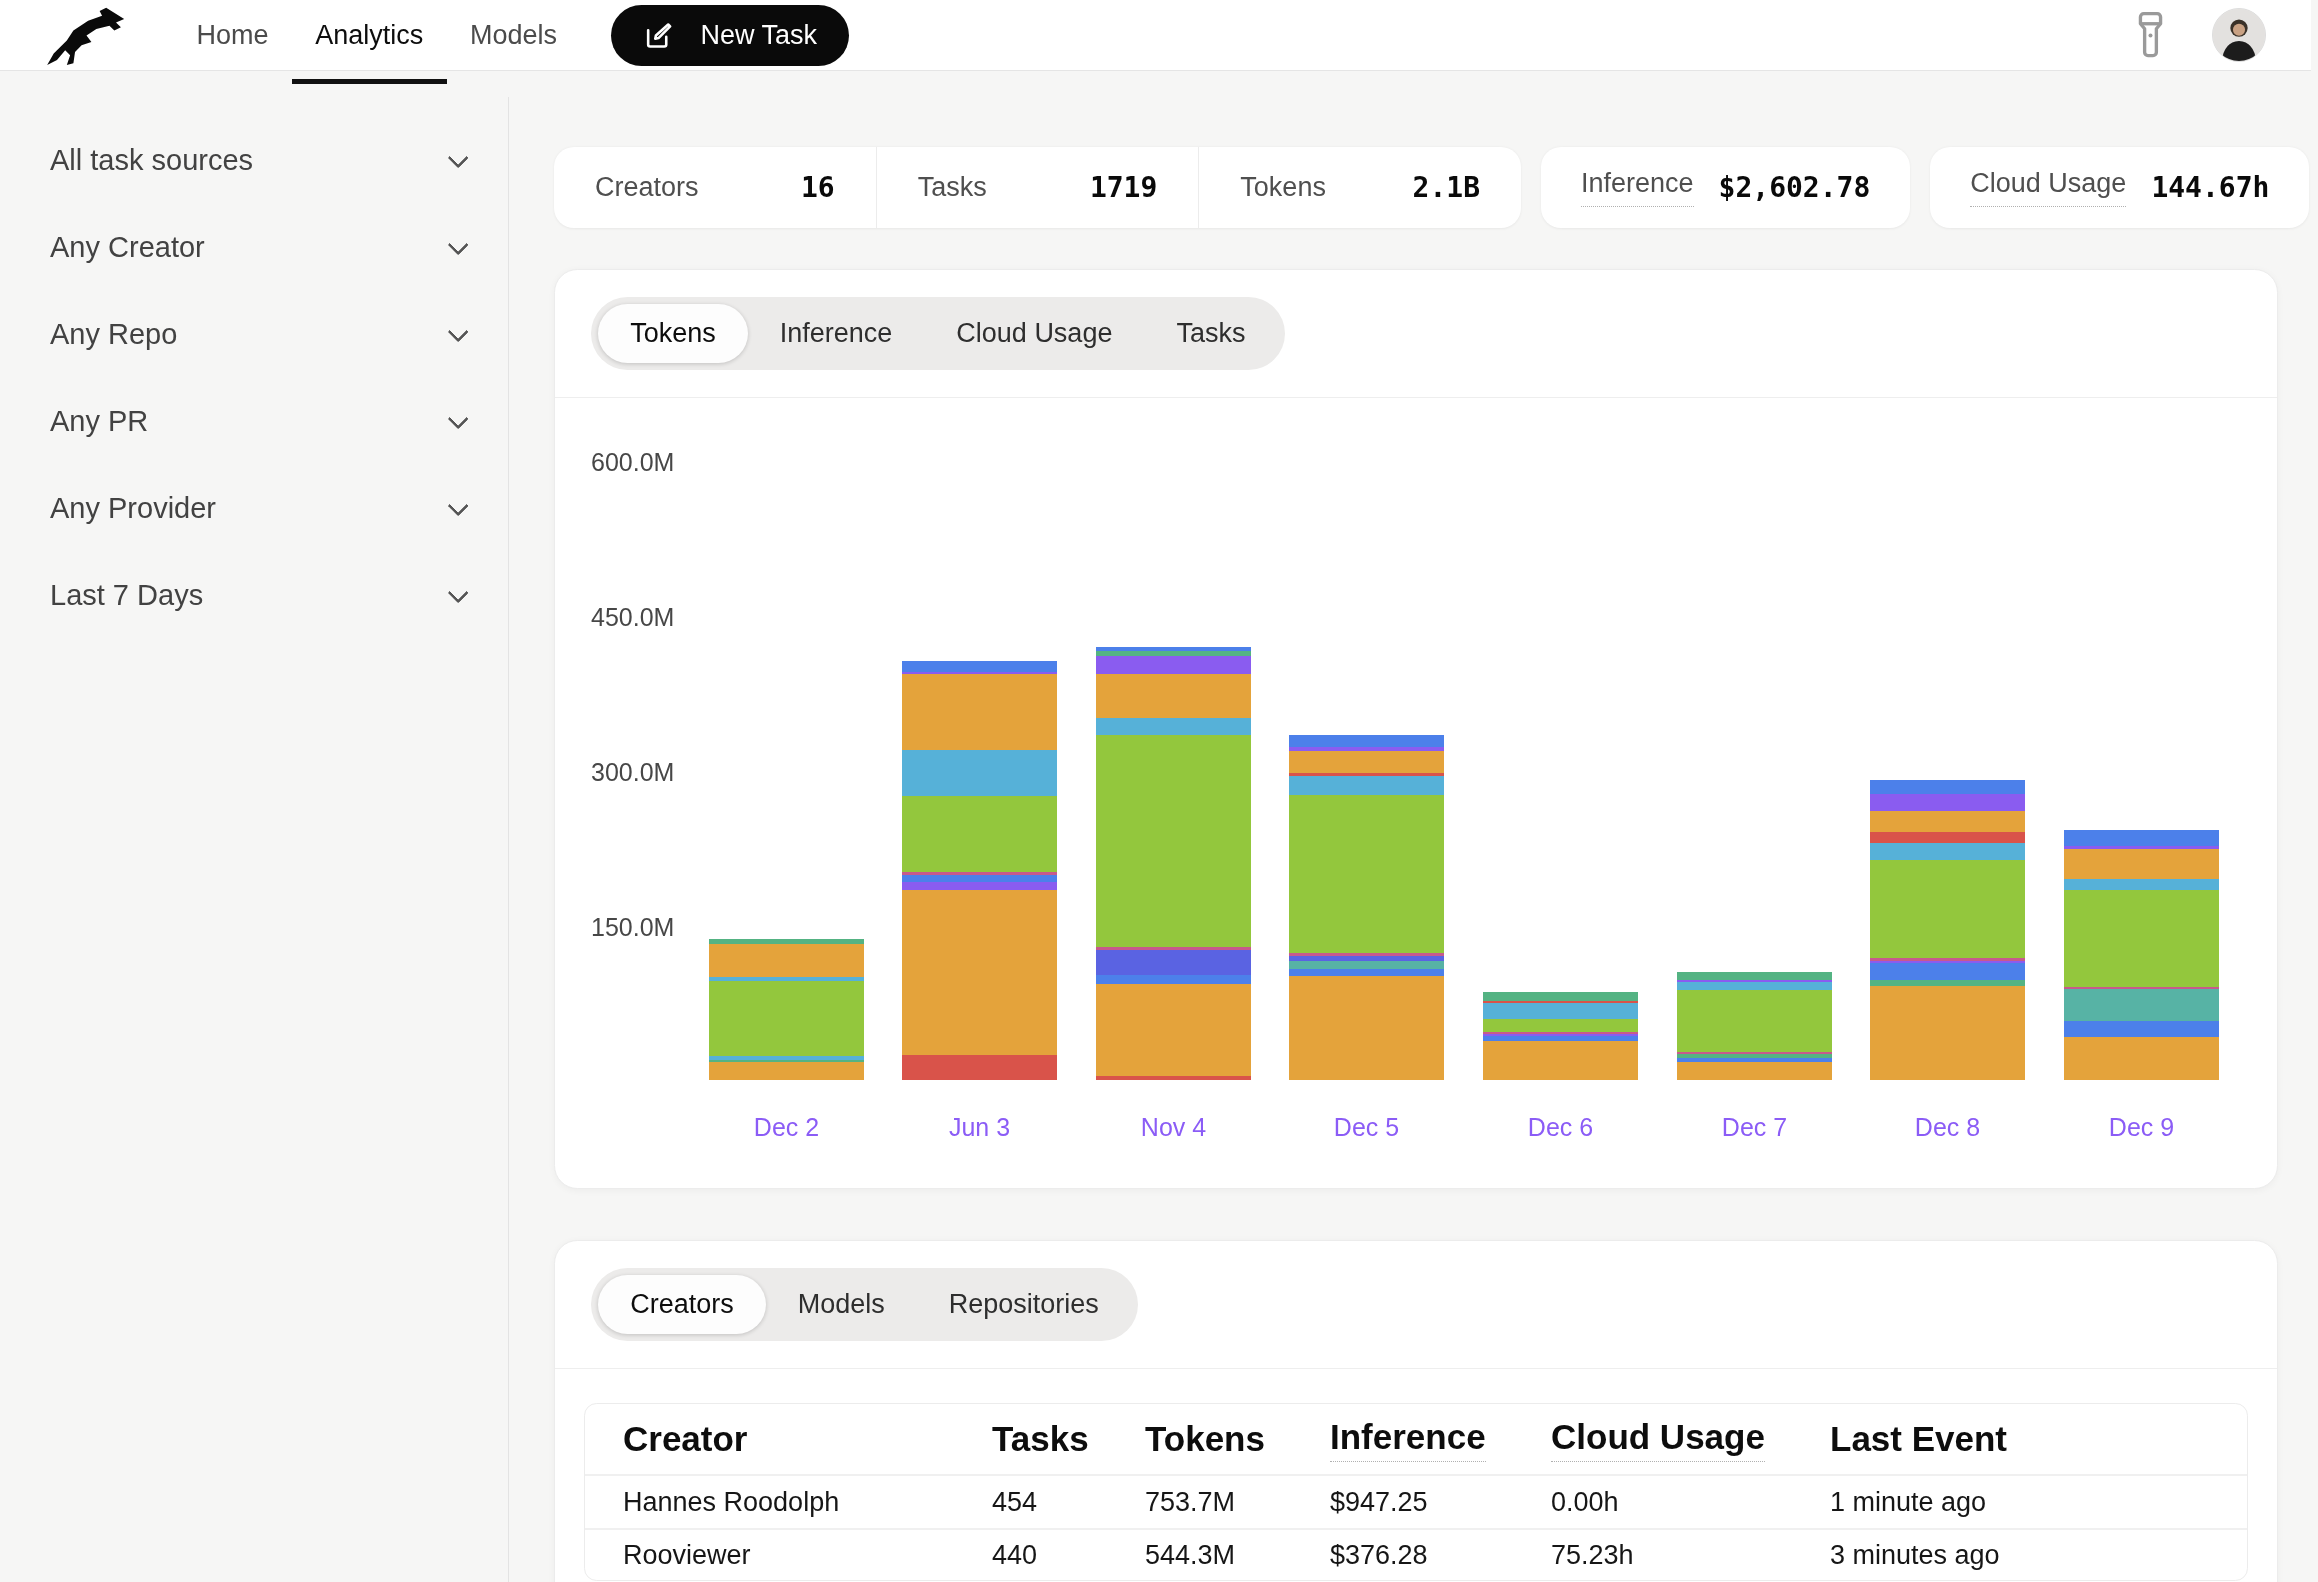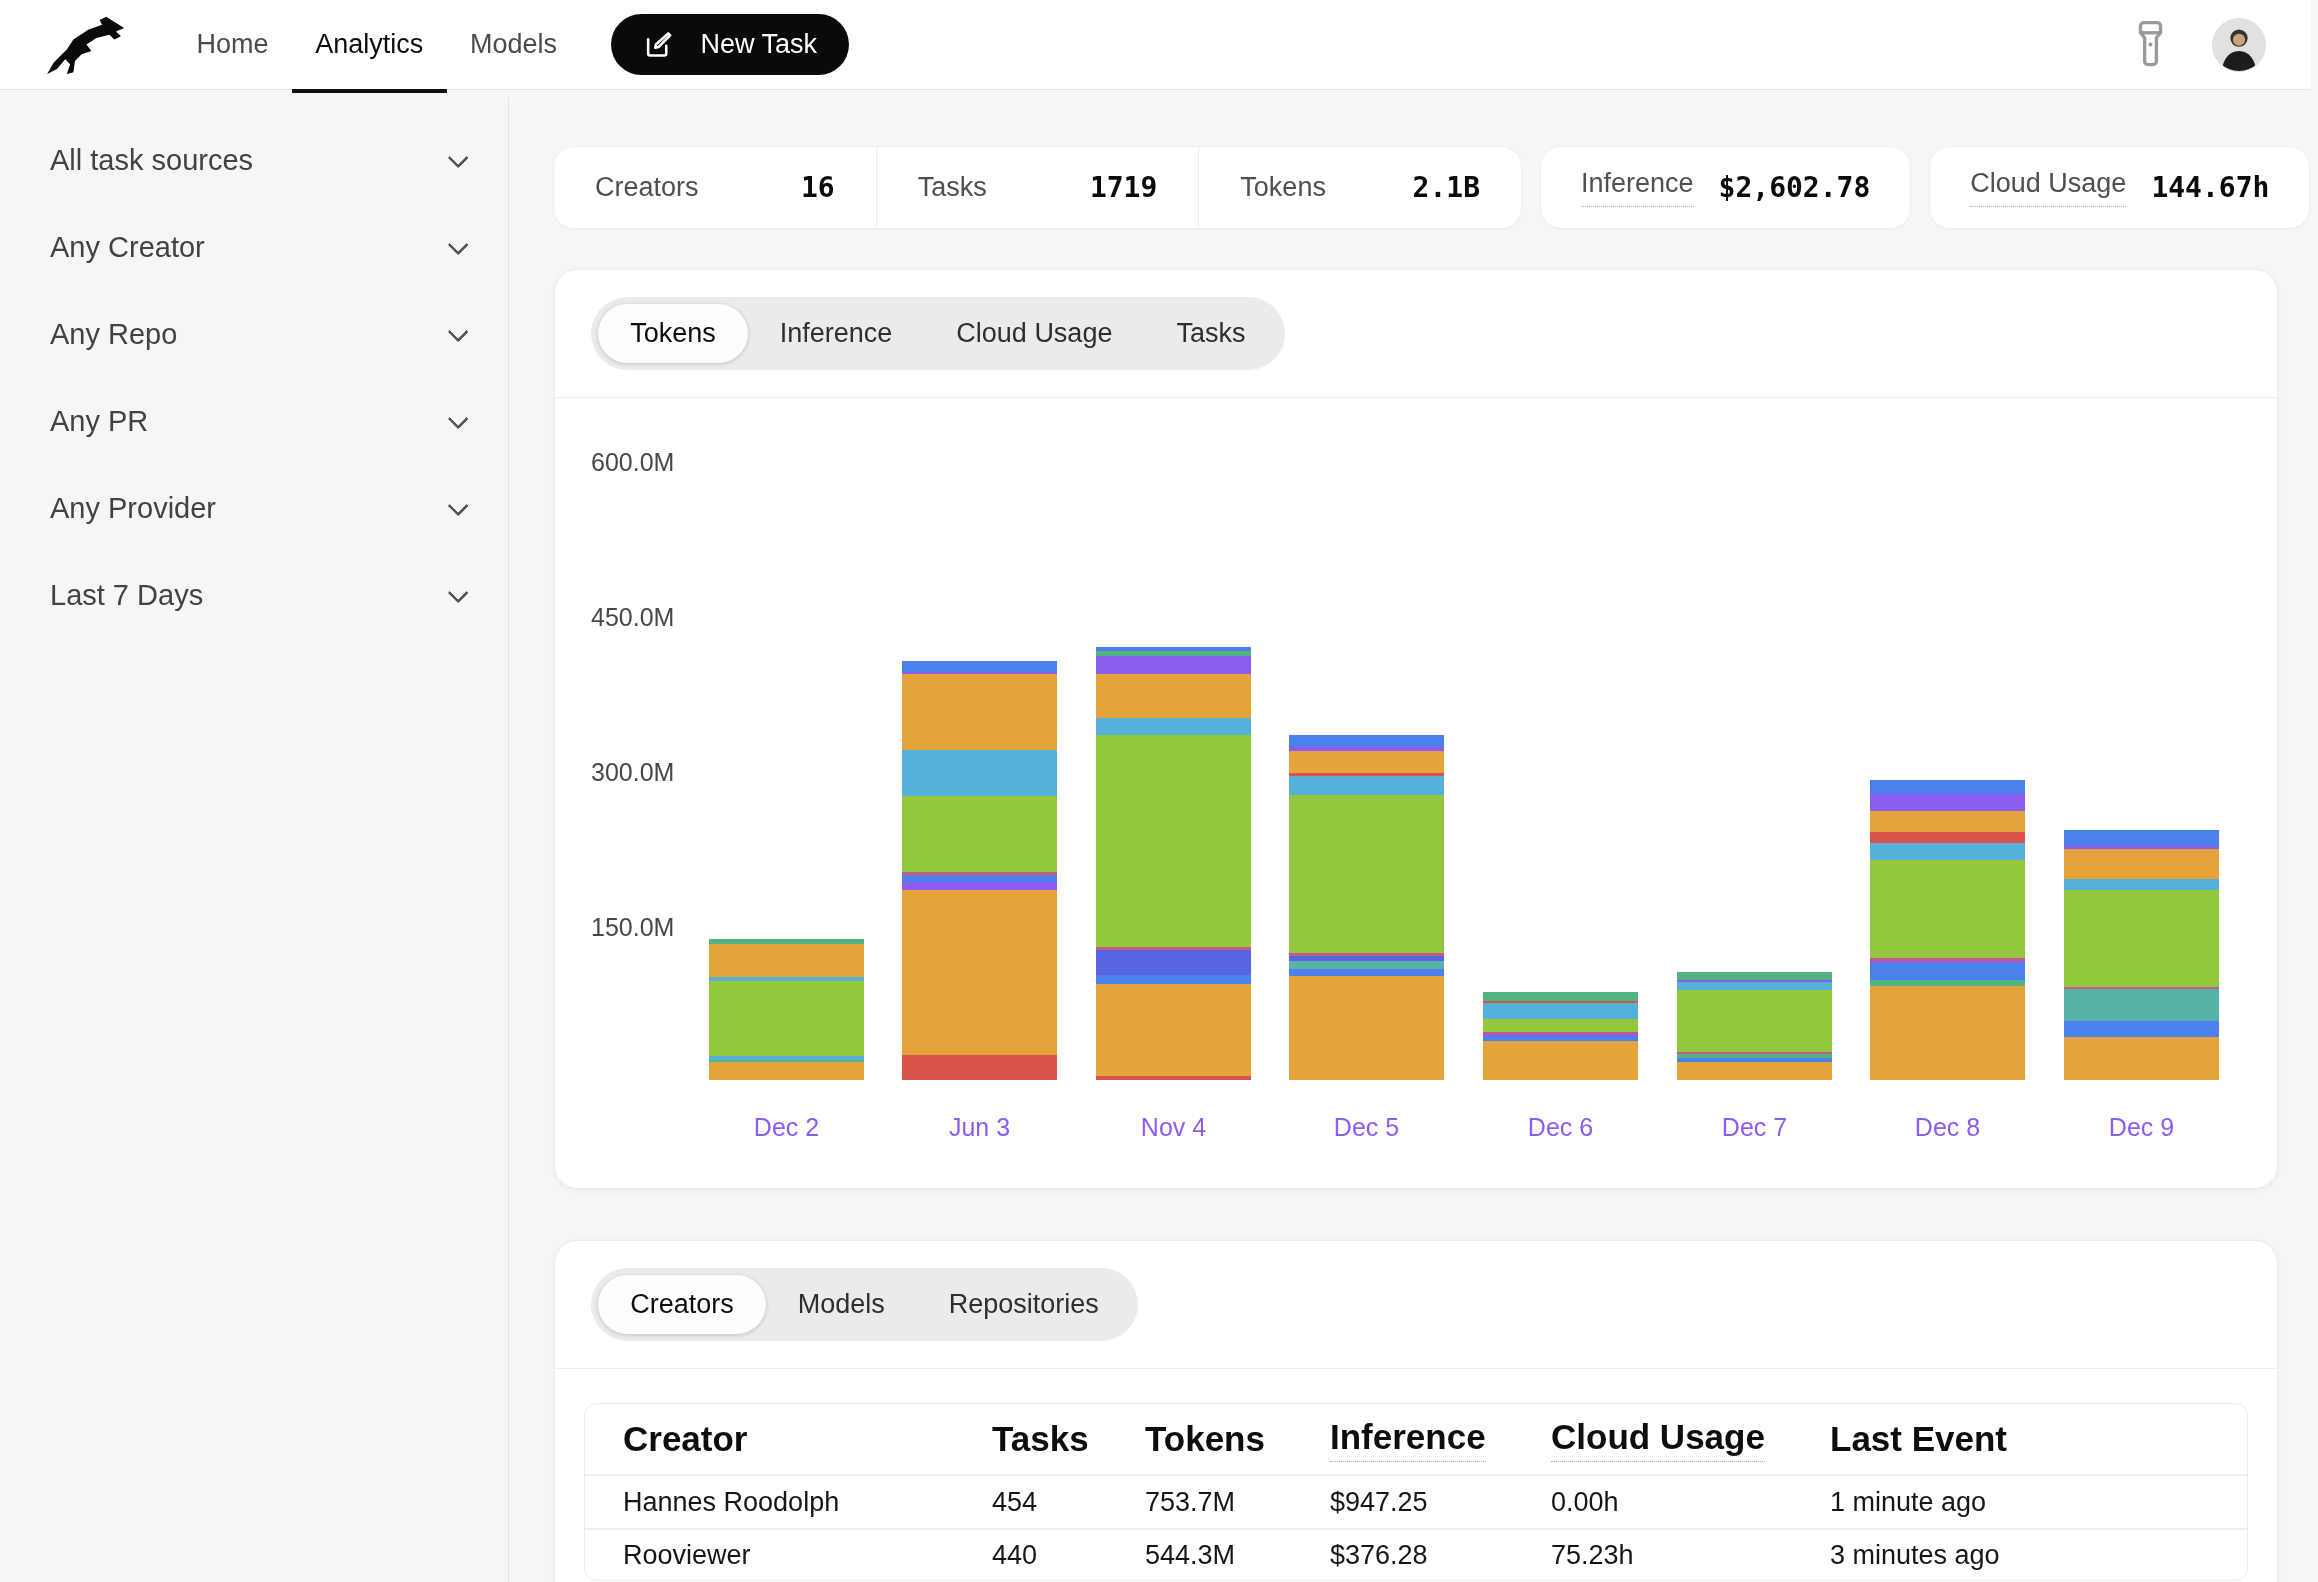--- a/index.html
+++ b/index.html
@@ -1,21 +1,21 @@
 <!DOCTYPE html>
 <html style="font-size:14.4px"><head>
 <meta charset="utf-8">
 <style>
   * { margin:0; padding:0; box-sizing:border-box; }
   html,body { width:2319px; height:1582px; }
   body { font-family:"Liberation Sans", sans-serif; background:#f6f6f5; color:#111; }
   .page { position:relative; width:2319px; height:1582px; overflow:hidden; }
 
   
-  .topbar { position:absolute; left:0; top:0; right:8px; height:90px; background:#fff;
+  .topbar { position:absolute; left:0; top:0; right:8px; height:71px; background:#fff;
             border-bottom:1.8px solid #e5e5e5; display:flex; align-items:center; padding:0 45px; z-index:5; }
   .logo { width:83px; height:59px; margin-right:45px; flex:0 0 auto; }
   .nav { display:flex; align-items:stretch; height:94px; }
   .nav-item { display:flex; align-items:center; padding:0 23.4px; font-size:27px; color:#4b4b4b;
               position:relative; cursor:pointer; }
   .nav-item.active { color:#0d0d0d; font-weight:500; }
   .nav-item.active::after { content:""; position:absolute; left:0; right:0; bottom:-1.8px; height:4.5px; background:#111; }
   .newtask-btn { margin-left:31px; height:61px; border-radius:31px; background:#0a0a0a; color:#fff;
                  display:flex; align-items:center; gap:26px; padding:0 32px; font-size:27px; border:none; cursor:pointer; }
   .topbar-spacer { flex:1; }

